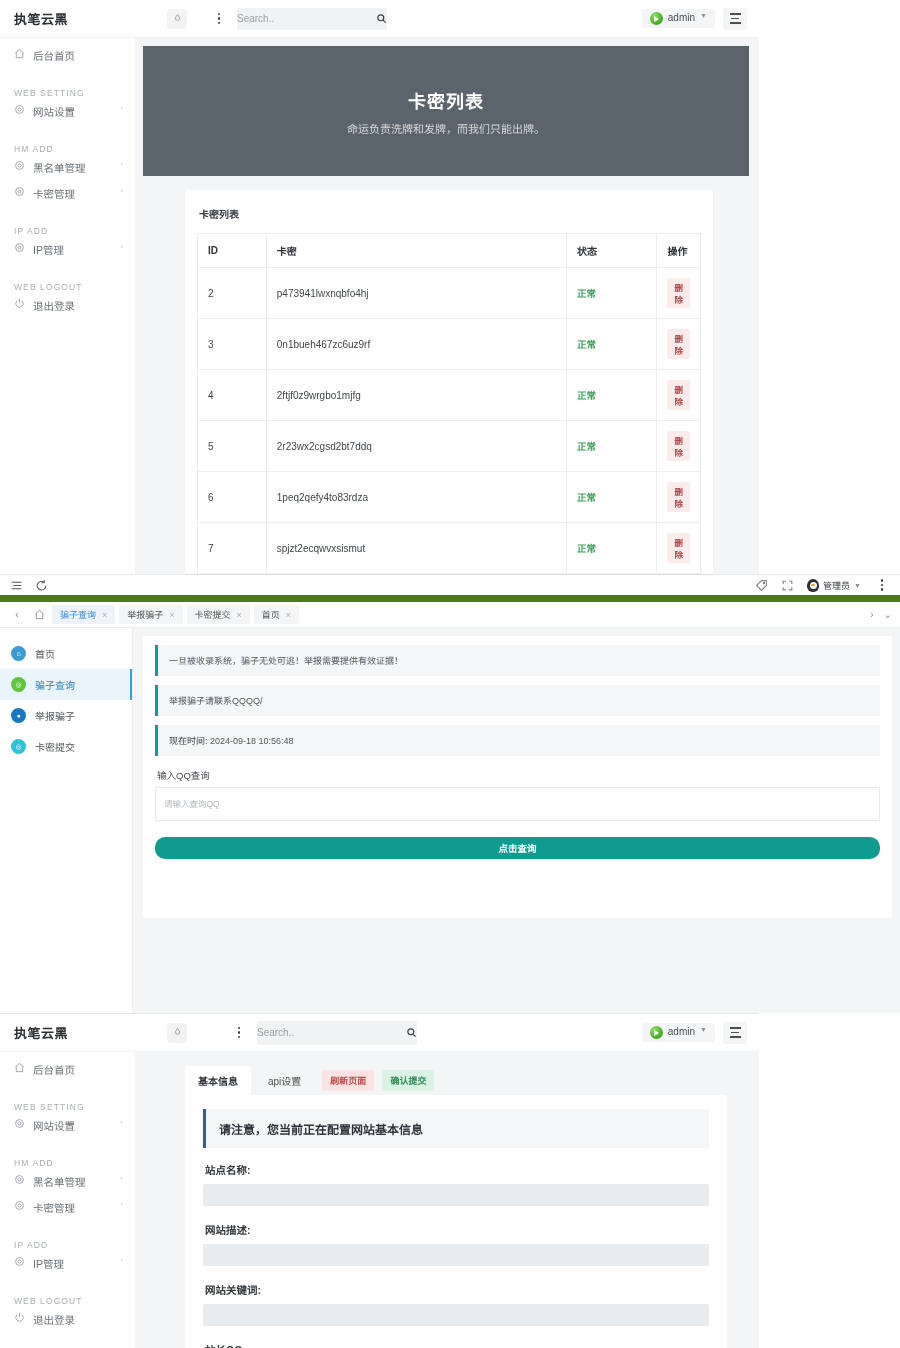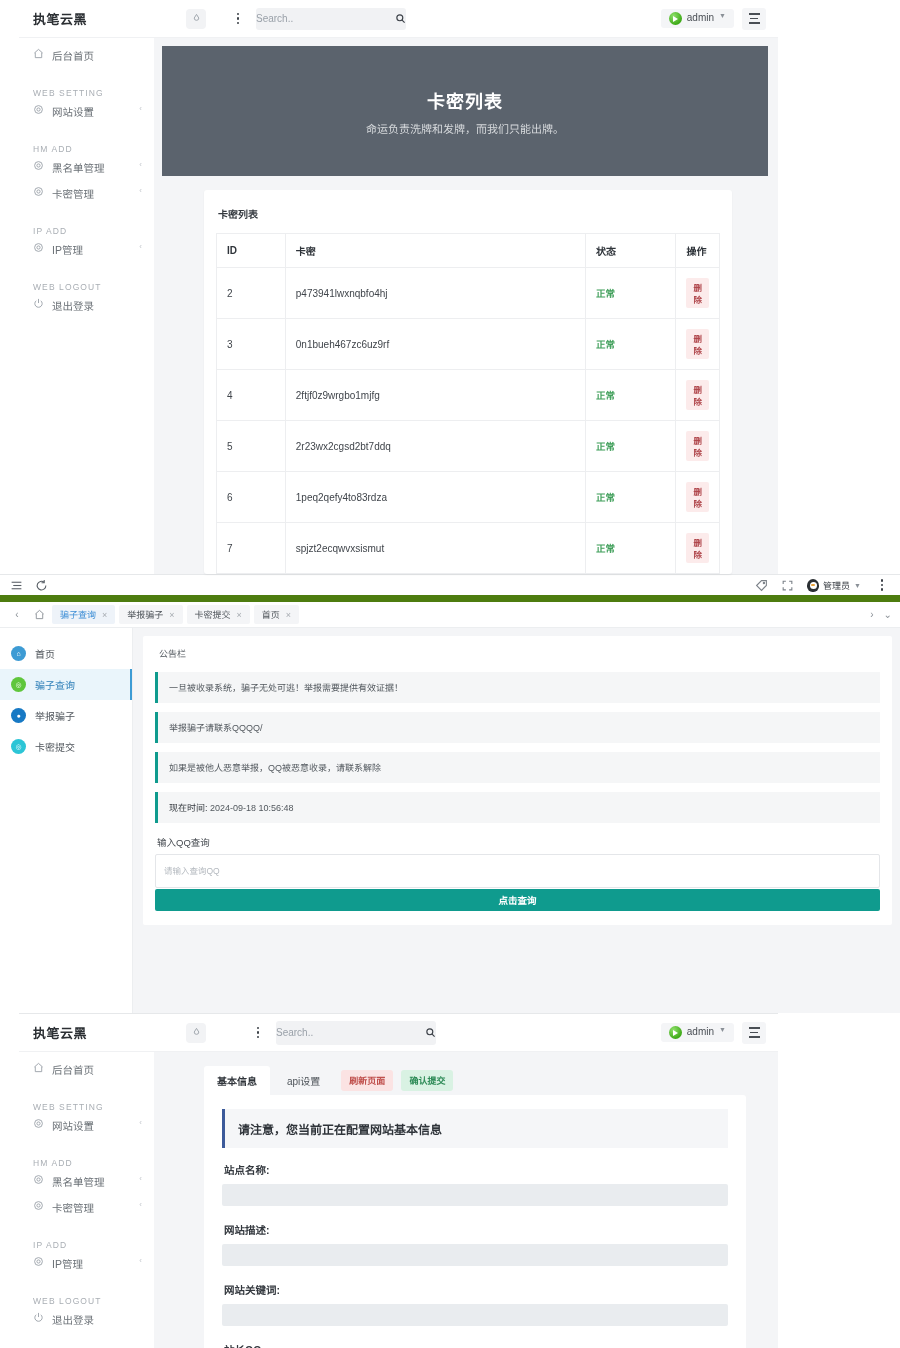--- a/index.html
+++ b/index.html
@@ -5,21 +5,21 @@
 <style>
   * { box-sizing: border-box; margin: 0; padding: 0; }
   html, body {
     width: 900px; height: 1348px;
     font-family: "Liberation Sans", "DejaVu Sans", sans-serif;
     background: #ffffff; overflow: hidden;
   }
   .screen { width: 900px; height: 1348px; position: relative; }
 
   
-  .panel { position: relative; width: 759px; background: #f97316; margin-left: 19px; }
+  .panel { position: relative; width: 759px; background: #f97316; }
   .admin-header {
     height: 38px; display: flex; align-items: center;
     background: #fff; border-bottom: 1px solid #f0f1f3;
   }
   .brand {
     width: 135px; padding-left: 14px; font-size: 13px; font-weight: 700;
     color: #2b2f33; letter-spacing: .5px; display: flex; align-items: center;
   }
   .drop-badge {
     width: 20px; height: 20px; border-radius: 4px; background: #f2f3f5;
@@ -169,22 +169,22 @@
   }
   .notice b { font-weight: 400; color: #34393f; text-align: right; }
   .fld-label { font-size: 9.5px; color: #44494f; padding: 3px 0 5px 2px; }
   .fld-input {
     width: 100%; height: 19px; border: 1px solid #e4e6e9; border-radius: 2px;
     font-size: 8.5px; color: #6c737a; padding: 16px 8px; outline: none; font-family: inherit;
     background: #fff;
   }
   .fld-input::placeholder { color: #b4b9bf; }
   .btn-query {
-    width: 100%; height: 22px; margin-top: 1px; background: #0f9b8e; color: #fff;
-    border: 0; border-radius: 2px; font-size: 9.5px; font-weight: 700;
+    width: 100%; height: 22px; margin-top: 16px; background: #0f9b8e; color: #fff;
+    border: 0; border-radius: 10px; font-size: 9.5px; font-weight: 700;
     cursor: pointer; font-family: inherit;
   }
 
   
   .set-wrap { margin: 14px 32px 0 50px; }
   .set-tabs { display: flex; align-items: center; gap: 4px; }
   .st {
     font-size: 10px; padding: 7px 13px; color: #4e545a; cursor: pointer; border-radius: 3px 3px 0 0;
   }
   .st.active { background: #fff; color: #2f343a; font-weight: 700; }
@@ -470,25 +470,23 @@
           <span>举报骗子</span>
         </div>
         <div class="bs-item">
           <span class="bs-dot" style="background:#2cc5d6">◎</span>
           <span>卡密提交</span>
         </div>
       </div>
 
       <div class="bw-main">
         <div class="bw-card">
-          <div class="bw-card-hd">公告栏</div>
 
           <div class="notice">一旦被收录系统，骗子无处可逃！举报需要提供有效证据！</div>
           <div class="notice">举报骗子请联系QQQQ/</div>
-          <div class="notice">如果是被他人恶意举报，QQ被恶意收录，请联系解除</div>
           <div class="notice">
             <b>现在时间:</b>
             <span>2024-09-18 10:56:48</span>
           </div>
 
           <div class="fld-label">输入QQ查询</div>
           <input class="fld-input" type="text" placeholder="请输入查询QQ" style="">
           <button class="btn-query">点击查询</button>
         </div>
       </div>

